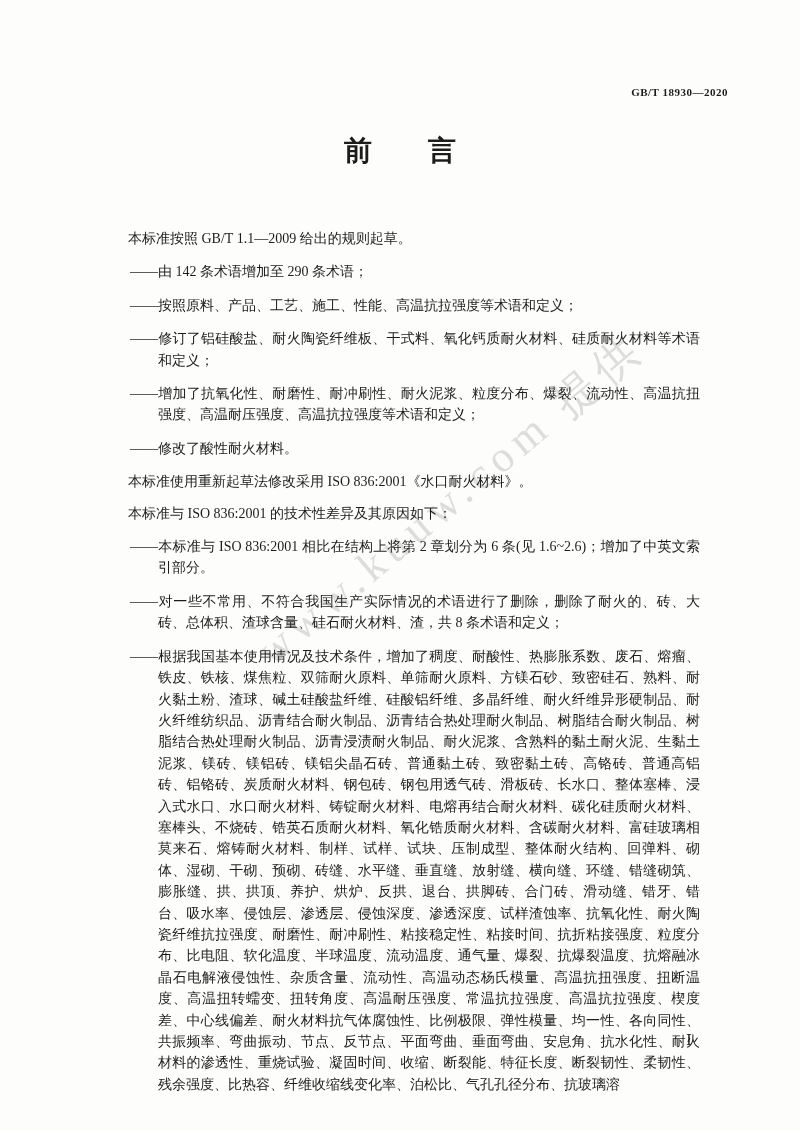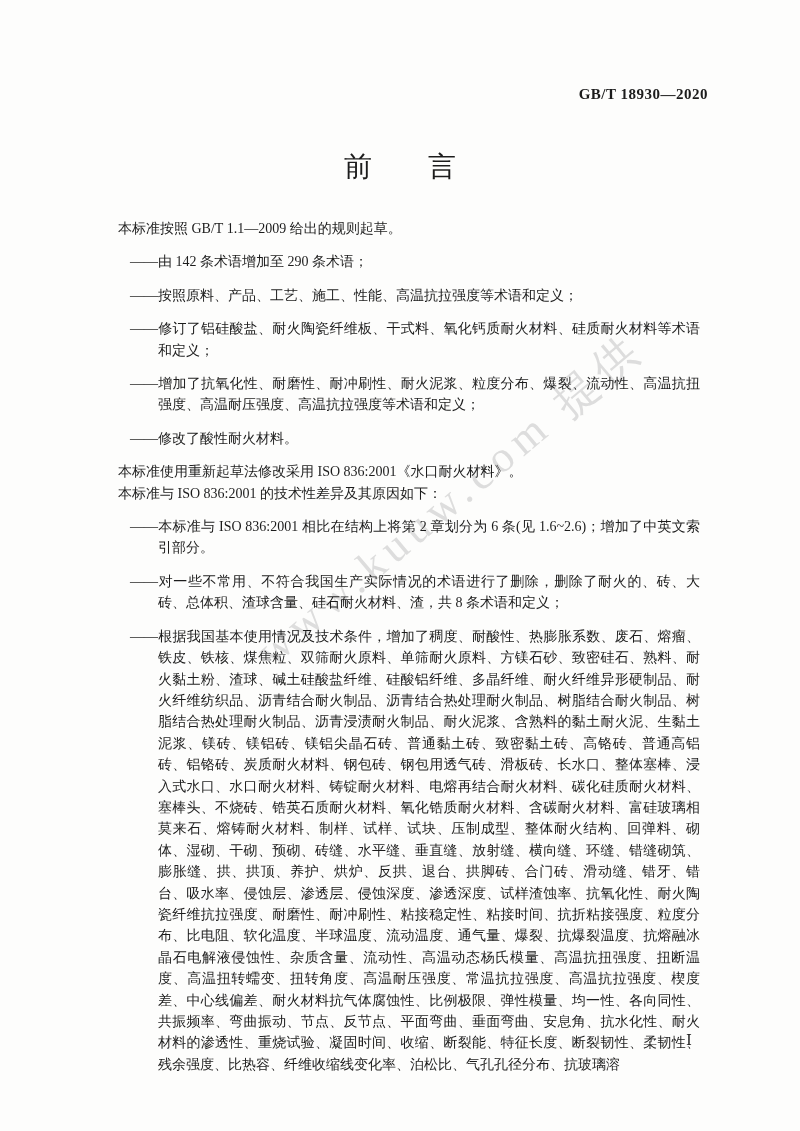--- a/index.html
+++ b/index.html
@@ -12,50 +12,50 @@
     width: 800px;
     height: 1131px;
     background: #fdfdfc;
     overflow: hidden;
     font-family: "Liberation Serif", "DejaVu Serif", serif;
     color: #1c1c1c;
   }
   .std-code {
     position: absolute;
     top: 86px;
-    right: 92px;
-    font-size: 15px;
+    right: 72px;
+    font-size: 11px;
     font-weight: bold;
     letter-spacing: 0.5px;
     z-index: 2;
   }
   .doc-title {
     position: absolute;
-    top: 148px;
+    top: 132px;
     left: 0;
     width: 100%;
     text-align: center;
     font-size: 28px;
-    font-weight: normal;
+    font-weight: bold;
     z-index: 2;
   }
   .body-text {
     position: absolute;
     top: 218px;
     left: 90px;
     width: 622px;
     font-size: 14px;
     line-height: 21.4px;
     text-align: justify;
     text-justify: inter-ideograph;
     z-index: 2;
   }
   .body-text .para {
     text-indent: 2em;
-    margin: 0;
+    margin: 10px;
   }
   .body-text .dash-item {
     padding-left: 4em;
     text-indent: -2em;
     margin: 12px;
   }
   .page-number {
     position: absolute;
     top: 1031px;
     right: 108px;

